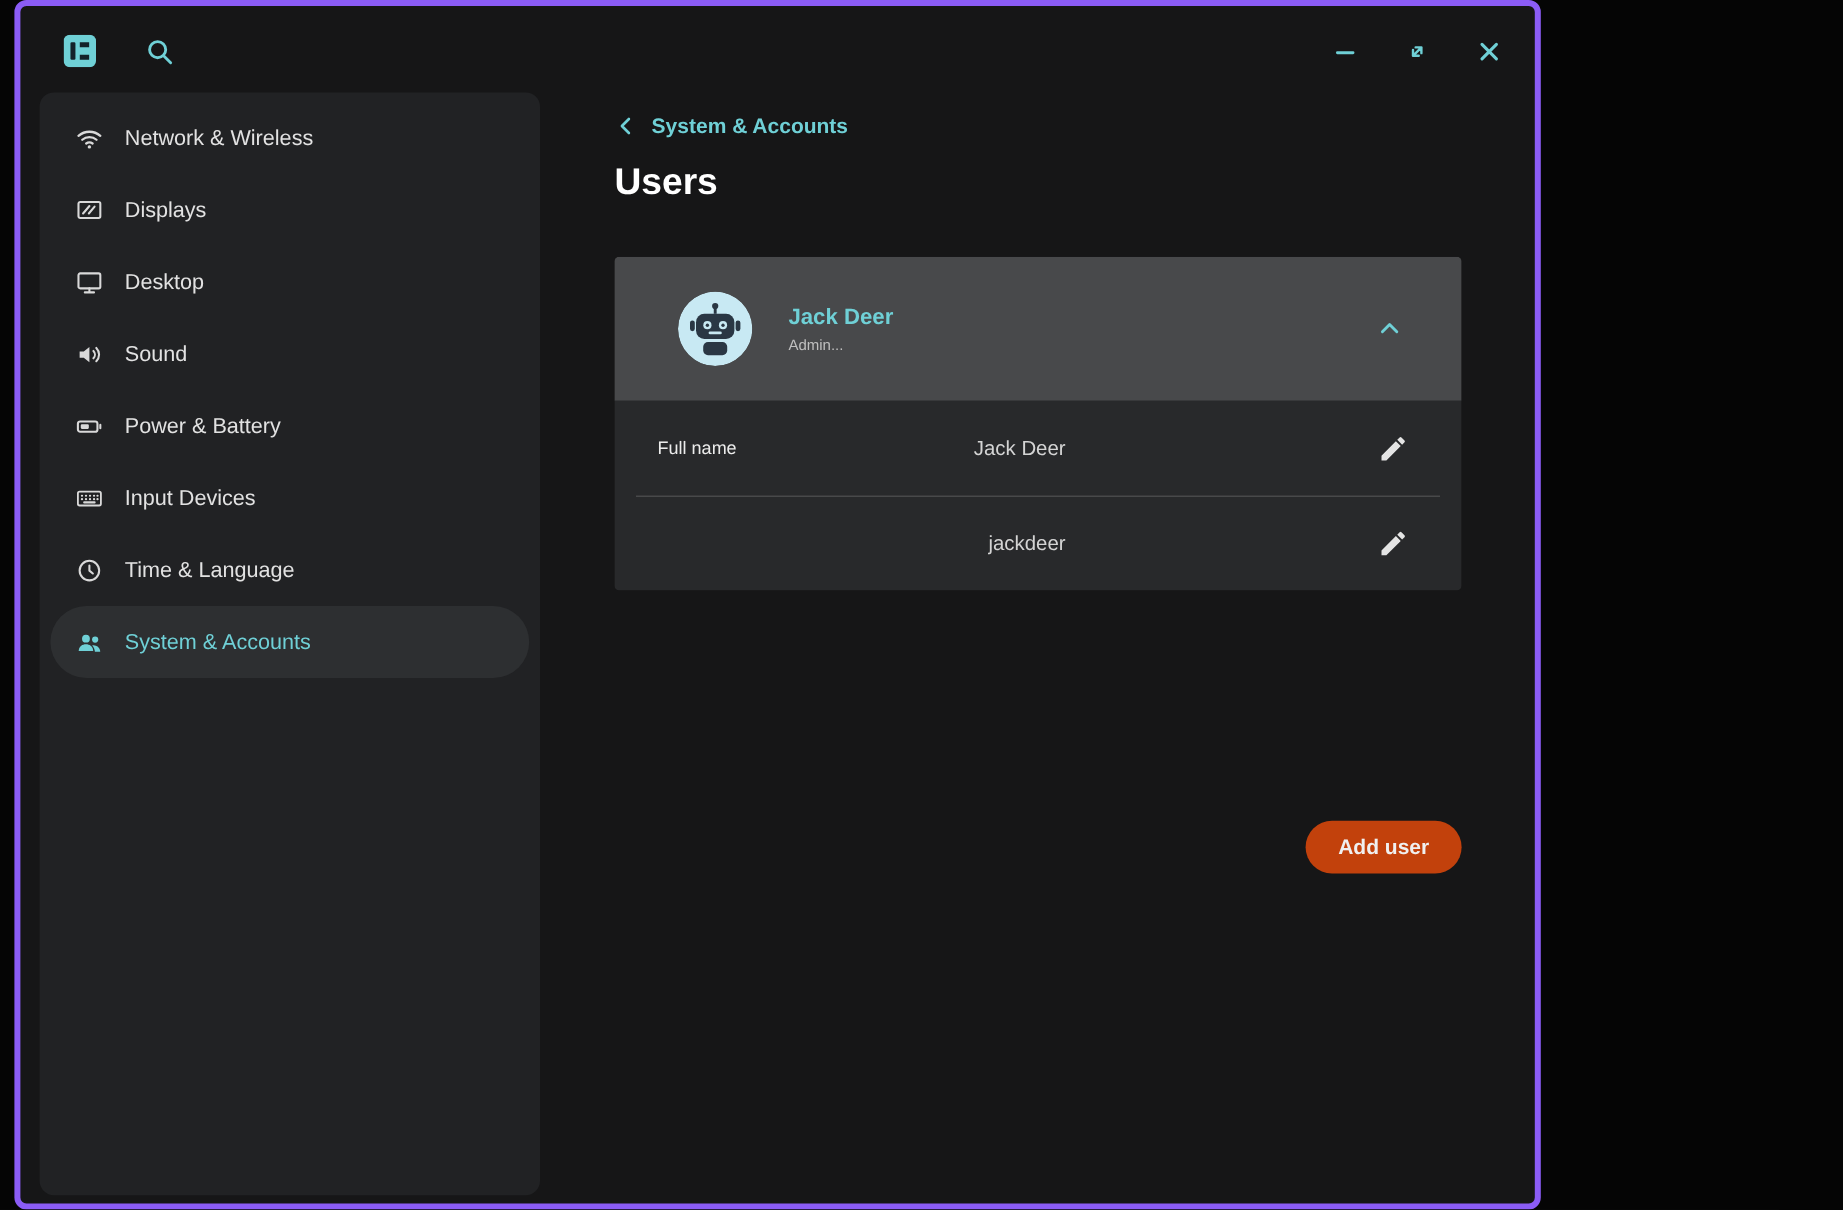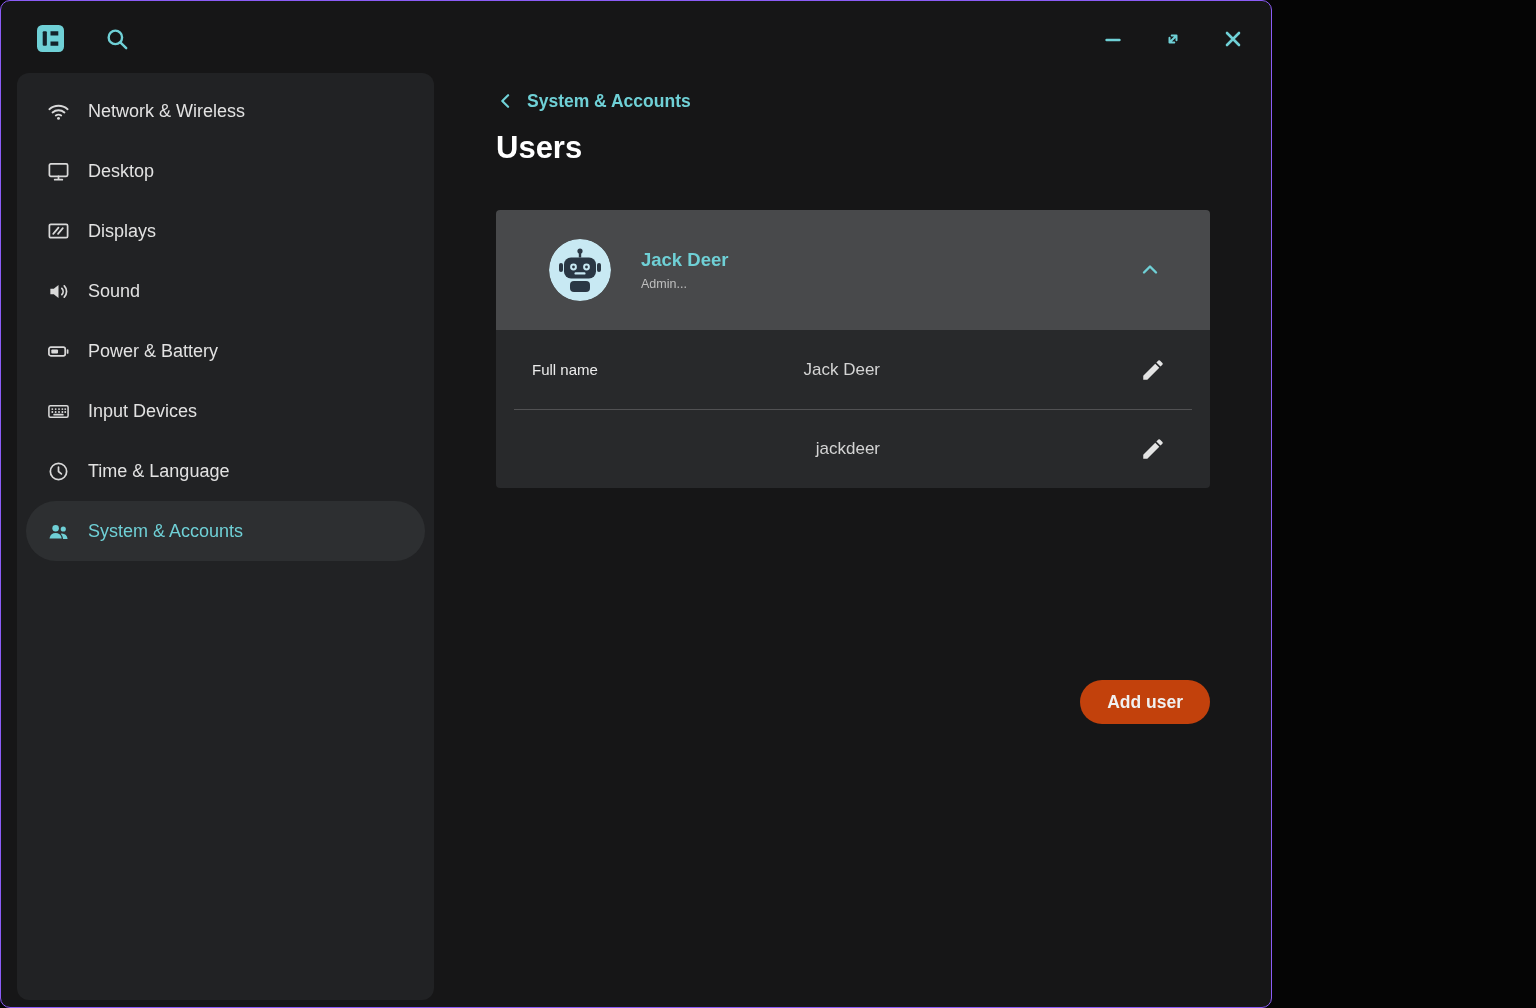--- a/index.html
+++ b/index.html
@@ -2,24 +2,25 @@
 <html><head>
 <meta charset="utf-8">
 <style>
   * { box-sizing: border-box; }
   html, body { margin: 0; padding: 0; background: #050505; }
   .window {
     position: relative;
     width: 1272px; height: 1008px;
     background: #161617;
     border-radius: 10px;
-    border: 1px solid #8b5cf6;
+    border: 5px solid #8b5cf6;
     overflow: hidden;
     font-family: "Liberation Sans", sans-serif;
     color: #e8e8e8;
+    margin-left: 12px;
   }
 
   
   .titlebar {
     position: absolute; top: 0; left: 0; right: 0; height: 75px;
     display: flex; align-items: center;
     padding: 0 26px 0 36px;
   }
   .logo { width: 27px; height: 27px; display: block; }
   .search-btn {
@@ -173,35 +174,35 @@
             <circle cx="12" cy="19.2" r="1.5" fill="currentColor" stroke="none"></circle>
         </svg>
       </span>
       <span>Network &amp; Wireless</span>
     </div>
 
 
     <div class="side-item">
       <span class="icn">
         <svg viewBox="0 0 24 24" fill="none" stroke="currentColor" stroke-width="1.8">
+          <rect x="2.5" y="4.5" width="19" height="14" rx="1.5"></rect>
+          <path d="M6.5 14.5l5.5-6.5M11.5 14.5l5-6" stroke-linecap="round"></path>
+        </svg>
+      </span>
+      <span>Displays</span>
+    </div>
+
+    <div class="side-item">
+      <span class="icn">
+        <svg viewBox="0 0 24 24" fill="none" stroke="currentColor" stroke-width="1.8">
           <rect x="2.5" y="4" width="19" height="13" rx="1.5"></rect>
             <path d="M12 17v3.5M8 20.5h8" stroke-linecap="round"></path>
         </svg>
       </span>
       <span>Desktop</span>
-    </div>
-
-    <div class="side-item">
-      <span class="icn">
-        <svg viewBox="0 0 24 24" fill="none" stroke="currentColor" stroke-width="1.8">
-          <rect x="2.5" y="4.5" width="19" height="14" rx="1.5"></rect>
-          <path d="M6.5 14.5l5.5-6.5M11.5 14.5l5-6" stroke-linecap="round"></path>
-        </svg>
-      </span>
-      <span>Displays</span>
     </div>
 
     <div class="side-item">
       <span class="icn">
         <svg viewBox="0 0 24 24">
           <path d="M3.5 9.2v5.6h3.6l4.9 3.9V5.3L7.1 9.2H3.5z" fill="currentColor"></path>
           <path d="M15.5 8.8a4.6 4.6 0 0 1 0 6.4M18 6.2a8.2 8.2 0 0 1 0 11.6" fill="none" stroke="currentColor" stroke-width="1.8" stroke-linecap="round"></path>
         </svg>
       </span>
       <span>Sound</span>

